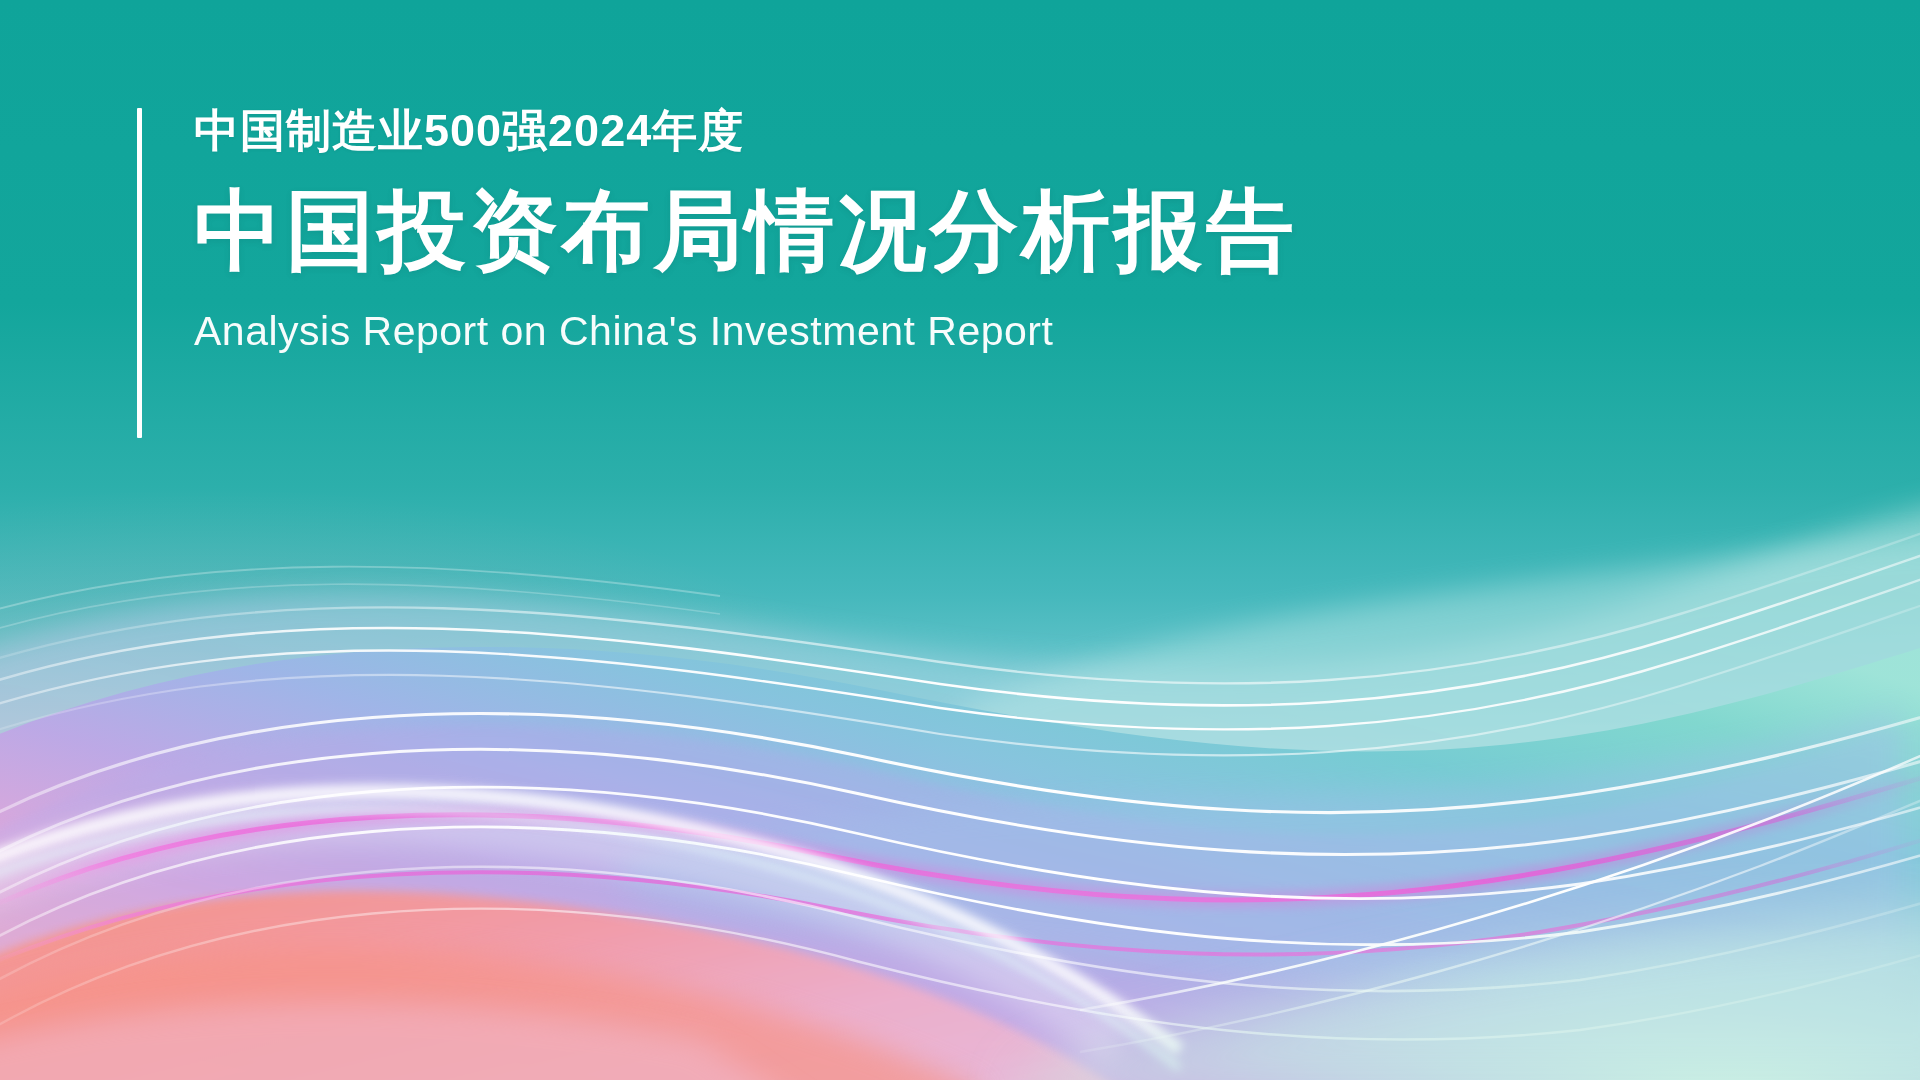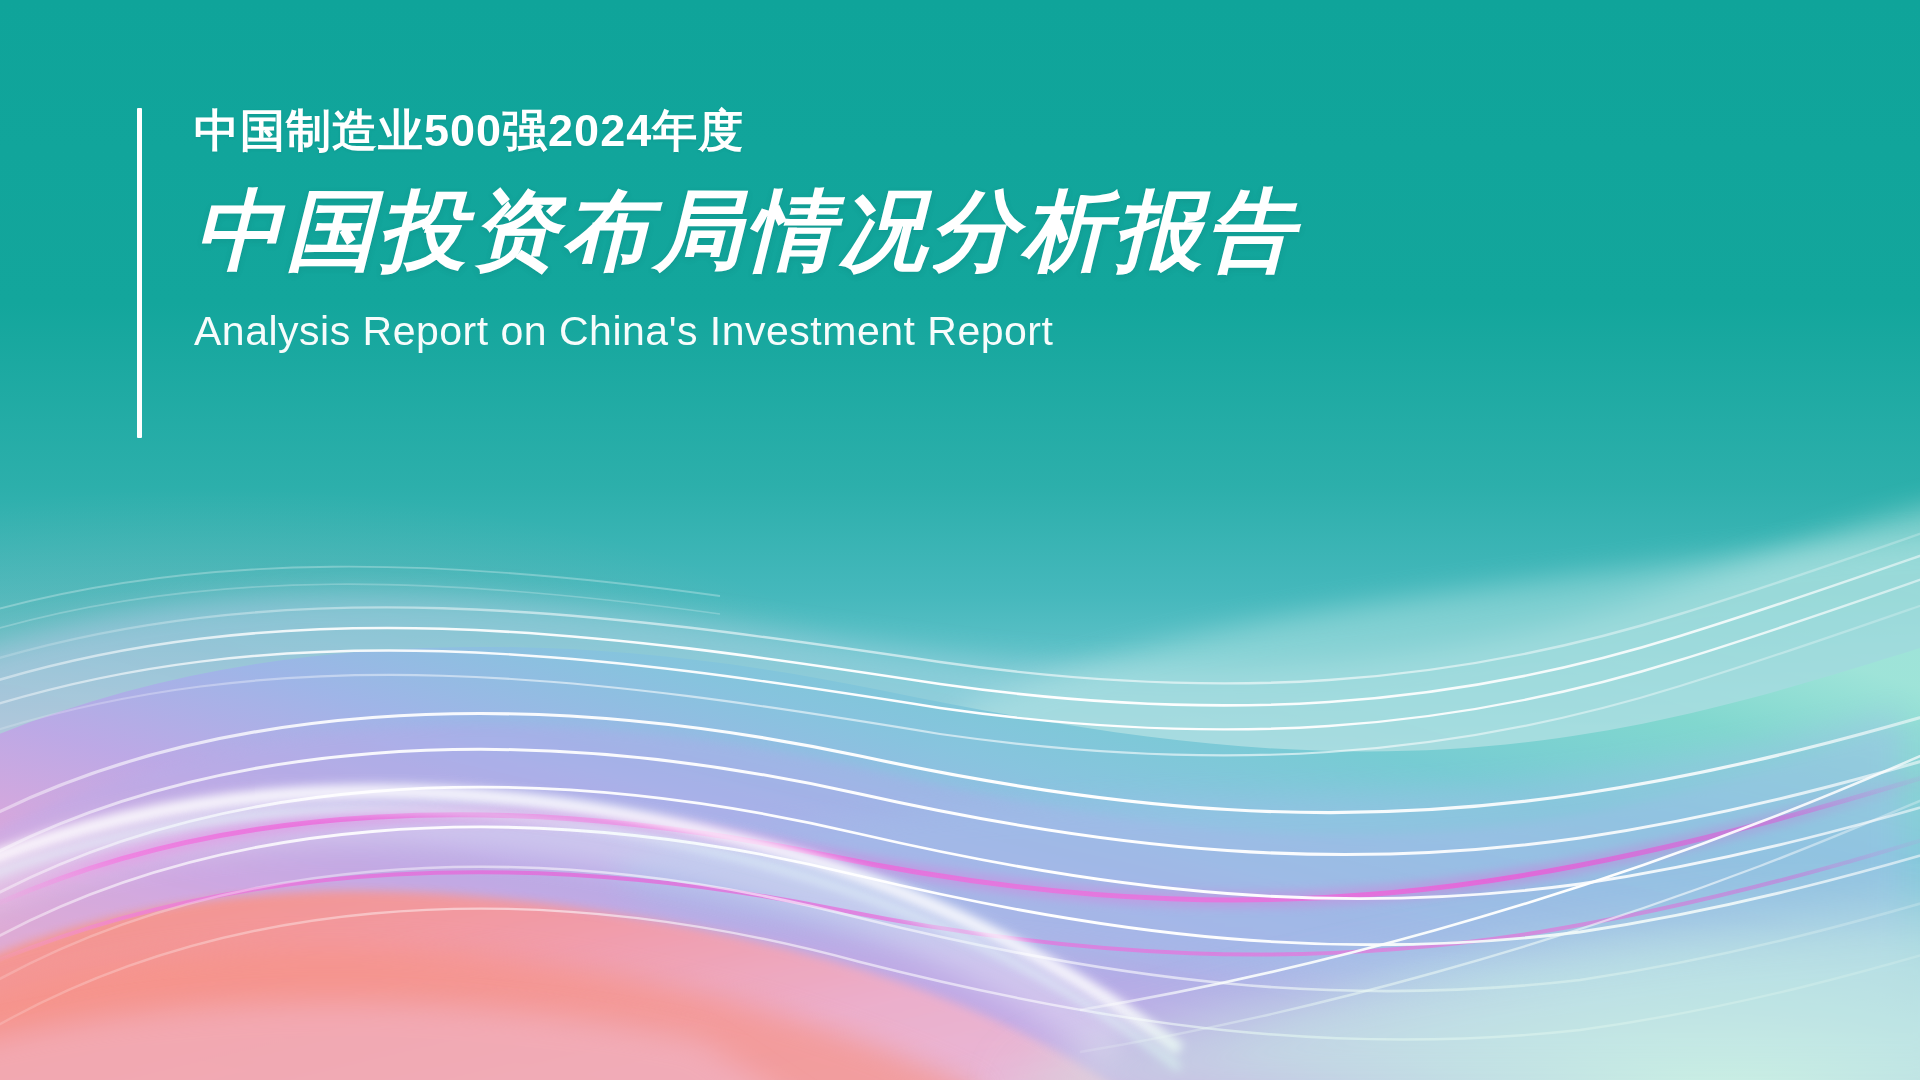--- a/index.html
+++ b/index.html
@@ -81,21 +81,20 @@
   }
   .main-title {
     margin-top:32px;
     font-size:88px;
     line-height:1.05;
     color:#ffffff;
     font-weight:700;
     letter-spacing:4px;
     white-space:nowrap;
     text-shadow:0 2px 6px rgba(0,70,70,0.12);
-    font-style:italic;
   }
   .sub-title {
     margin-top:34px;
     font-size:41px;
     line-height:1;
     color:#ffffff;
     font-weight:300;
     letter-spacing:0.5px;
     white-space:nowrap;
     opacity:0.97;

